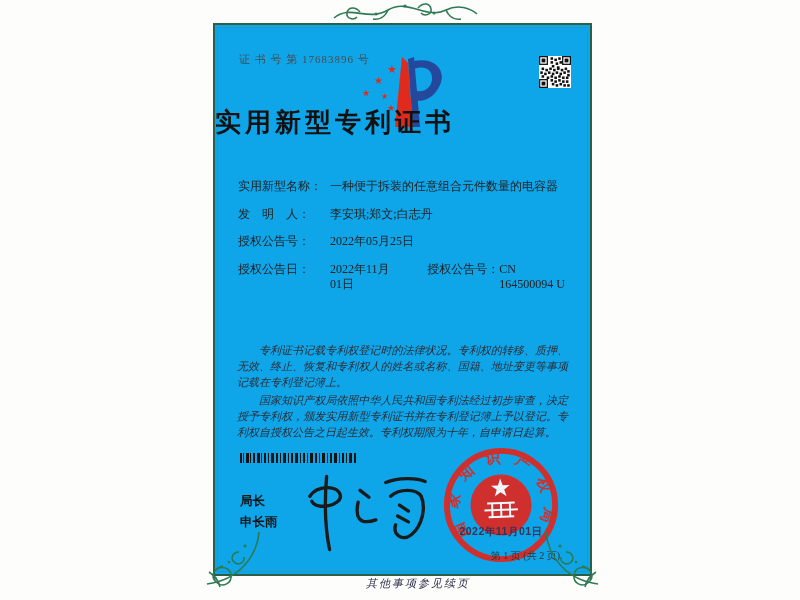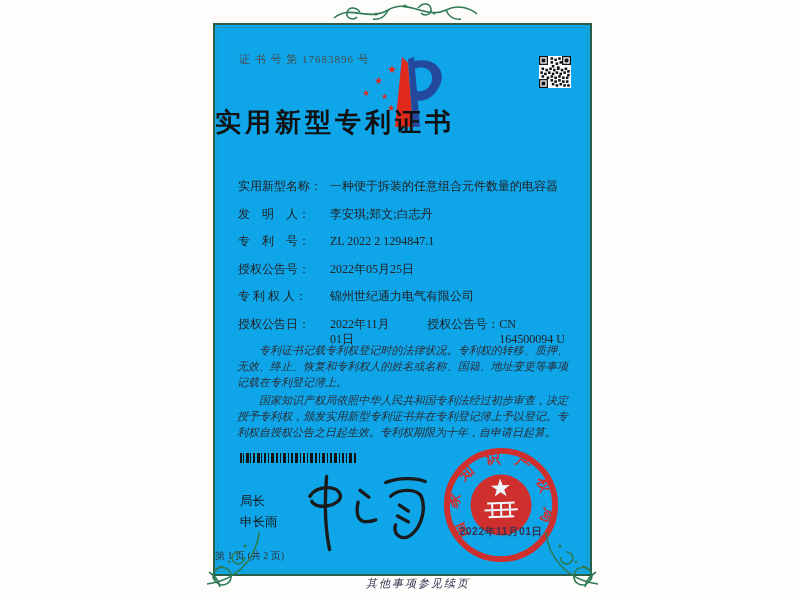--- a/index.html
+++ b/index.html
@@ -19,25 +19,25 @@
   .fields{position:absolute;left:23px;right:18px;top:140px;font-size:12px;margin-top:14px;}
   .row{height:27.5px;display:flex;align-items:flex-start;line-height:15px;}
   .row .lab{width:92px;flex:0 0 92px;white-space:nowrap;color:#222;}
   .row .val{color:#222;font-family:Liberation Serif, serif;}
   .grant .lab2{margin-left:26px;white-space:nowrap;}
   
   .paras{position:absolute;left:22px;right:22px;top:317px;font-size:11px;line-height:16px;font-style:italic;color:#2c2c34;text-align:justify;}
   .paras p{margin:0 0 2px 0;text-indent:2em;}
   
   .barcode{position:absolute;left:25px;top:424px;width:116px;height:10px;}
-  .director{position:absolute;left:25px;top:466px;font-family:"Liberation Sans","DejaVu Sans",sans-serif;font-size:12.5px;font-weight:normal;color:#141414;line-height:21px;}
+  .director{position:absolute;left:25px;top:466px;font-family:"Liberation Sans","DejaVu Sans",sans-serif;font-size:12.5px;font-weight:bold;color:#141414;line-height:21px;}
   .sig{position:absolute;left:82px;top:440px;width:138px;height:98px;}
   .seal{position:absolute;left:227px;top:421px;width:118px;height:118px;opacity:.93;transform:rotate(-2deg);}
   .sealdate{position:absolute;left:224px;top:500px;width:124px;text-align:center;font-size:10.5px;font-weight:bold;letter-spacing:.5px;color:#3a3050;font-family:"Liberation Sans","DejaVu Sans",sans-serif;}
-  .pageno{position:absolute;left:0;right:30px;top:524px;text-align:left;font-size:10px;color:#333;}
+  .pageno{position:absolute;left:0;right:30px;top:524px;text-align:right;font-size:10px;color:#333;}
   .footnote{position:absolute;left:0;right:8px;top:576px;text-align:center;font-size:11px;font-style:italic;letter-spacing:2px;color:#2e2e4a;padding-left:44px;}
 </style>
 </head>
 <body>
 
 <div class="stage">
 
   <div class="frame">
 
     <div class="certno">证 书 号 第 17683896 号</div>
@@ -122,30 +122,22 @@
     <div class="fields">
       <div class="row">
         <span class="lab">实用新型名称：</span>
         <span class="val">一种便于拆装的任意组合元件数量的电容器</span>
       </div>
       <div class="row">
         <span class="lab">发　明　人：</span>
         <span class="val">李安琪;郑文;白志丹</span>
       </div>
       <div class="row">
-        <span class="lab">专　利　号：</span>
-        <span class="val">ZL 2022 2 1294847.1</span>
-      </div>
-      <div class="row">
         <span class="lab">授权公告号：</span>
         <span class="val">2022年05月25日</span>
-      </div>
-      <div class="row">
-        <span class="lab">专 利 权 人：</span>
-        <span class="val">锦州世纪通力电气有限公司</span>
       </div>
       <div class="row grant">
         <span class="lab">授权公告日：</span>
         <span class="val">2022年11月01日</span>
         <span class="lab2">授权公告号：</span>
         <span class="val">CN 164500094 U</span>
       </div>
     </div>
 
     <div class="paras">

